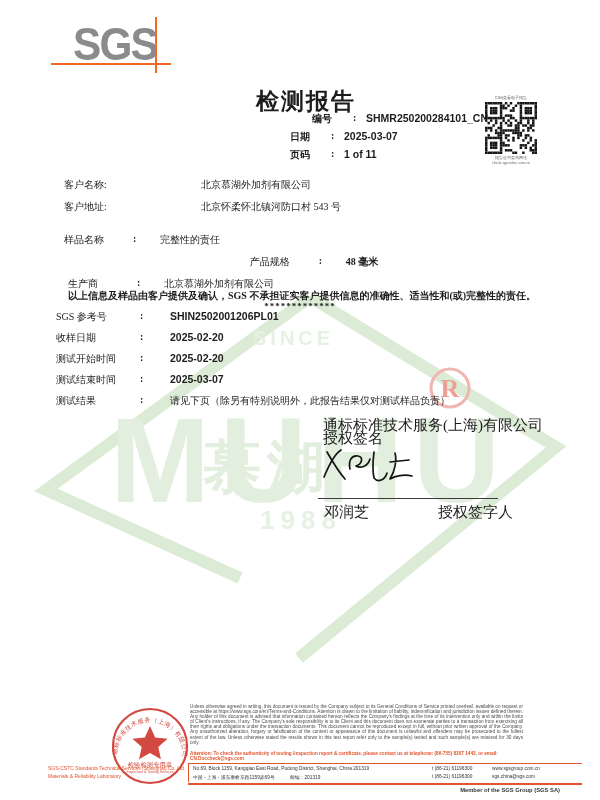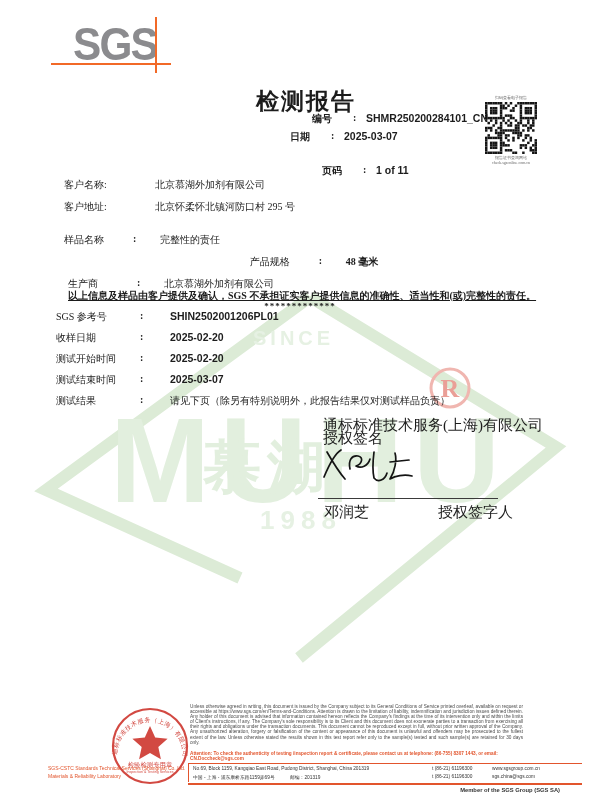--- a/index.html
+++ b/index.html
@@ -15,21 +15,21 @@
   .logo-vline{width:2px;height:56px;background:#f26927;}
   .logo-hline{width:120px;height:2px;background:#f26927;}
   
   .doc-title{font-size:23px;font-weight:bold;letter-spacing:2px;}
   .hrow{display:flex;width:260px;}
   .hrow .lab{width:41px;font-size:10px;font-weight:bold;}
   .hrow .col{width:13px;font-size:10px;font-weight:bold;}
   .hrow .val{font-family:"Liberation Sans","DejaVu Sans",sans-serif;font-weight:bold;font-size:10.5px;}
   .qr-cap{font-size:4px;color:#666;width:58px;text-align:center;line-height:1.2;}
   
-  .crow{display:flex;width:480px;font-size:10px;}
+  .crow{display:flex;width:480px;font-size:10px;gap:46px;}
   .crow .lab{width:91px;}
   .srow{display:flex;width:500px;font-size:10px;}
   .srow .lab{width:69px;}
   .srow .col{width:27px;font-weight:bold;}
   .grow{display:flex;width:520px;font-size:10px;}
   .grow .lab{width:84px;}
   .grow .col{width:30px;font-weight:bold;}
   .vb{font-family:"Liberation Sans","DejaVu Sans",sans-serif;font-weight:bold;font-size:10.5px;}
   .disclaimer{font-size:10px;font-weight:bold;white-space:nowrap;}
   .stars{width:600px;text-align:center;font-size:9px;font-weight:bold;letter-spacing:1px;}
@@ -73,21 +73,21 @@
   <div class="abs hrow" style="left:284px;top:112px;margin-left:28px;">
     <span class="lab">编号</span>
     <span class="col">:</span>
     <span class="val">SHMR250200284101_CN</span>
   </div>
   <div class="abs hrow" style="left:290px;top:130px;">
     <span class="lab">日期</span>
     <span class="col">:</span>
     <span class="val">2025-03-07</span>
   </div>
-  <div class="abs hrow" style="left:290px;top:164px;margin-left:32px;">
+  <div class="abs hrow" style="left:290px;top:148px;">
     <span class="lab">页码</span>
     <span class="col">:</span>
     <span class="val">1 of 11</span>
   </div>
 
   <div class="abs qr-cap" style="left:482px;top:96px;">扫码查看电子报告</div>
   <svg class="abs" style="left:485px;top:102px;" width="52" height="52" viewBox="0 0 21 21">
       <rect x="0" y="0" width="1" height="1" fill="#141414"></rect>
       <rect x="1" y="0" width="1" height="1" fill="#141414"></rect>
       <rect x="2" y="0" width="1" height="1" fill="#141414"></rect>
@@ -310,40 +310,40 @@
     </svg>
   <div class="abs qr-cap" style="left:482px;top:156px;">报告证书查询网站</div>
   <div class="abs qr-cap" style="left:479px;top:161px;width:64px;">check.sgsonline.com.cn</div>
 
   <div class="abs crow" style="left:64px;top:178px;">
     <span class="lab">客户名称:</span>
     <span>北京慕湖外加剂有限公司</span>
   </div>
   <div class="abs crow" style="left:64px;top:200px;">
     <span class="lab">客户地址:</span>
-    <span>北京怀柔怀北镇河防口村 295 号</span>
+    <span>北京怀柔怀北镇河防口村 543 号</span>
   </div>
 
   <div class="abs srow" style="left:64px;top:233px;">
     <span class="lab">样品名称</span>
     <span class="col">:</span>
     <span>完整性的责任</span>
   </div>
   <div class="abs srow" style="left:64px;top:255px;justify-content:center;">
     <span class="lab">产品规格</span>
     <span class="col">:</span>
     <span class="b">48 毫米</span>
   </div>
   <div class="abs srow" style="left:68px;top:277px;">
     <span class="lab">生产商</span>
     <span class="col">:</span>
     <span>北京慕湖外加剂有限公司</span>
   </div>
 
-  <div class="abs disclaimer" style="left:68px;top:289px;text-decoration:underline;">以上信息及样品由客户提供及确认，SGS 不承担证实客户提供信息的准确性、适当性和(或)完整性的责任。</div>
+  <div class="abs disclaimer" style="left:68px;top:289px;">以上信息及样品由客户提供及确认，SGS 不承担证实客户提供信息的准确性、适当性和(或)完整性的责任。</div>
   <div class="abs stars" style="left:0;top:301px;">*************</div>
 
   <div class="abs grow" style="left:56px;top:310px;">
     <span class="lab">SGS 参考号</span>
     <span class="col">:</span>
     <span class="vb">SHIN2502001206PL01</span>
   </div>
   <div class="abs grow" style="left:56px;top:331px;">
     <span class="lab">收样日期</span>
     <span class="col">:</span>

